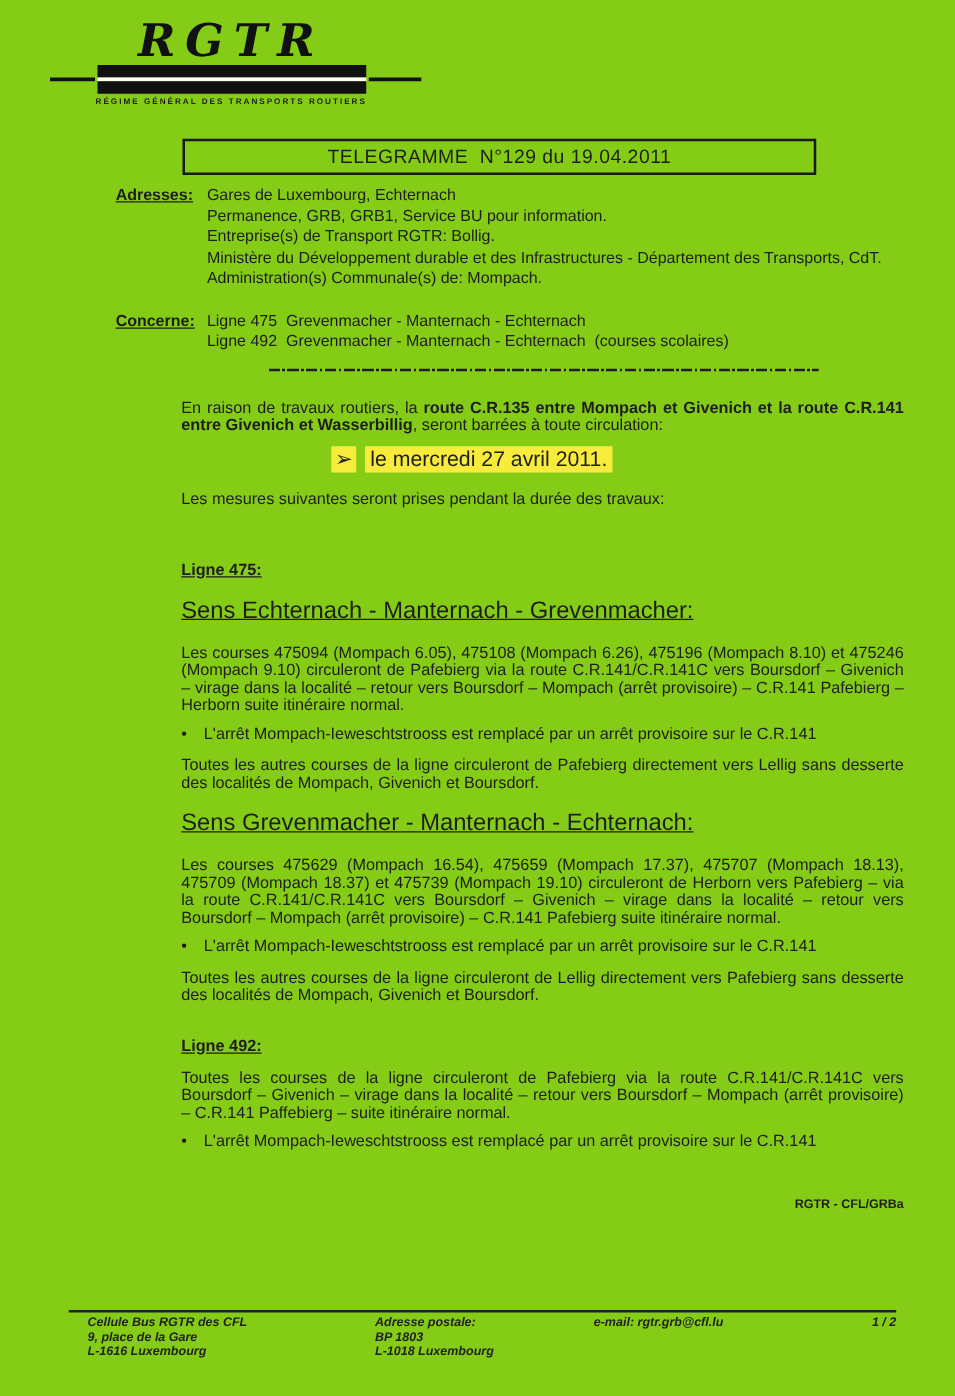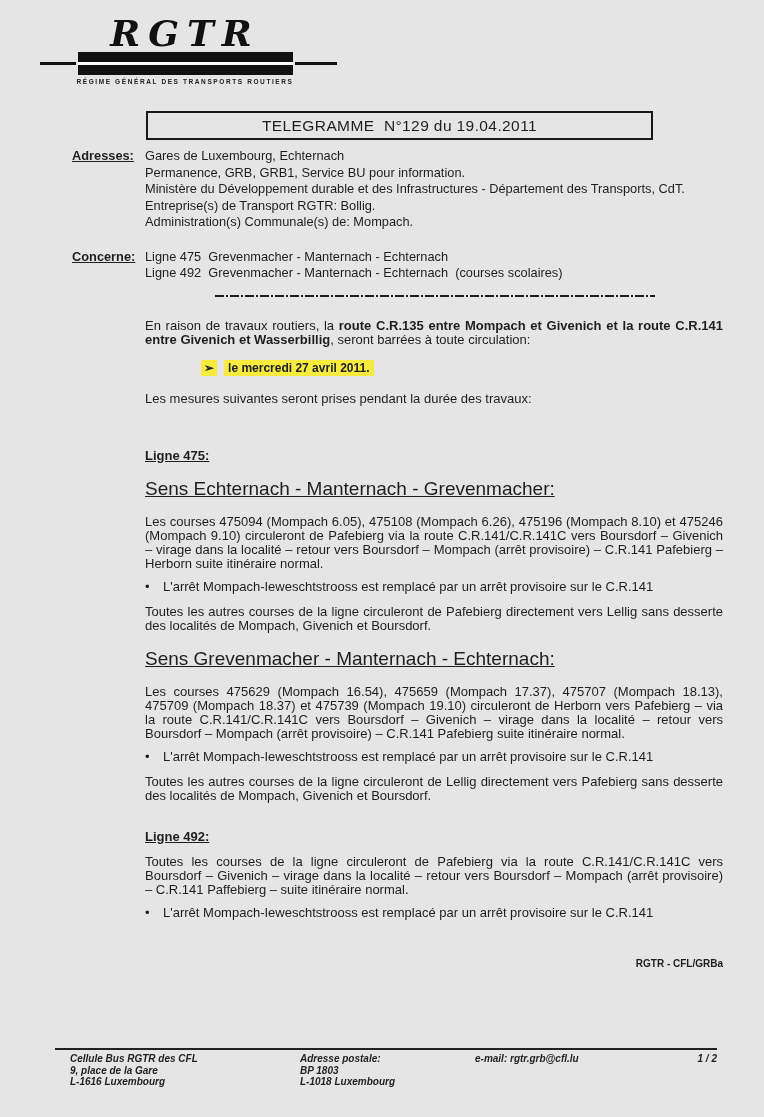--- a/index.html
+++ b/index.html
@@ -1,19 +1,19 @@
 <!DOCTYPE html>
 <html><head>
 <meta charset="utf-8">
 <style>
   html,body{margin:0;padding:0;background:#9a9a9a;}
   .page{
     position:relative;
     width:764px;height:1117px;
-    background:#e5e5e5;
+    background:#84cc16;
     font-family:"Liberation Sans", sans-serif;
     color:#1e1e1e;
     overflow:hidden;
   }
   
   .logo{position:absolute;left:70px;top:14px;width:230px;}
   .logo-text{
     font-family:"DejaVu Serif", serif;
     font-weight:bold;font-style:italic;
     font-size:36px;line-height:38px;
@@ -33,36 +33,36 @@
   }
   
   .title-box{
     position:absolute;left:146px;top:111px;width:503px;height:25px;
     border:2px solid #1a1a1a;
     display:flex;align-items:center;justify-content:center;
     font-size:15.5px;letter-spacing:.4px;white-space:pre;
   }
   
   .flow{position:absolute;left:0;top:148px;width:764px;font-size:12.8px;line-height:16.5px;}
-  .labelled{display:flex;}
+  .labelled{display:flex;justify-content:center;}
   .labelled .lab{
     width:73px;margin-left:72px;flex:none;
     font-weight:bold;text-decoration:underline;
   }
   .labelled .cnt{width:578px;}
   .cnt .line{white-space:pre-wrap;}
   .concerne{margin-top:18px;}
   .sep{
     height:2px;width:440px;margin:13px 0 0 215px;
     background:repeating-linear-gradient(90deg,#1e1e1e 0 9px,transparent 9px 11px,#1e1e1e 11px 13px,transparent 13px 15px);
   }
   .body-col{margin-left:145px;width:578px;font-size:13px;line-height:14px;}
   .para{text-align:justify;margin:0;}
   .intro{margin-top:22px;}
-  .hl-row{margin-top:14px;margin-left:56px;font-weight:bold;font-size:12px;}
+  .hl-row{margin-top:14px;margin-left:120px;font-weight:normal;font-size:17px;}
   .hl{background:#f7eb3c;padding:1px 4px;}
   .hl-arrow{margin-right:7px;padding:1px 3px;}
   .measures{margin-top:17px;}
   .sec-head{
     font-weight:bold;text-decoration:underline;
     margin:0;font-size:13px;
   }
   .h-475{margin-top:43px;}
   .sens-head{text-decoration:underline;margin-top:19px;font-size:19px;}
   .p-course{margin-top:11px;}
@@ -104,22 +104,22 @@
     <span>TELEGRAMME  N°129 du 19.04.2011</span>
   </div>
 
   <div class="flow">
 
     <div class="labelled">
       <div class="lab">Adresses:</div>
       <div class="cnt">
         <div class="line">Gares de Luxembourg, Echternach</div>
         <div class="line">Permanence, GRB, GRB1, Service BU pour information.</div>
+        <div class="line">Entreprise(s) de Transport RGTR: Bollig.</div>
         <div class="line">Ministère du Développement durable et des Infrastructures - Département des Transports, CdT.</div>
-        <div class="line">Entreprise(s) de Transport RGTR: Bollig.</div>
         <div class="line">Administration(s) Communale(s) de: Mompach.</div>
       </div>
     </div>
 
     <div class="labelled concerne">
       <div class="lab">Concerne:</div>
       <div class="cnt">
         <div class="line">Ligne 475  Grevenmacher - Manternach - Echternach</div>
         <div class="line">Ligne 492  Grevenmacher - Manternach - Echternach  (courses scolaires)</div>
       </div>

